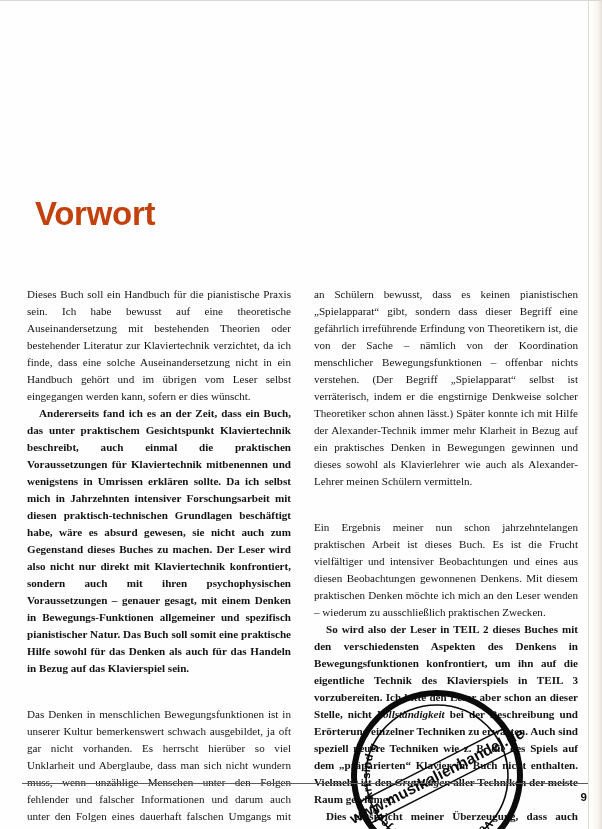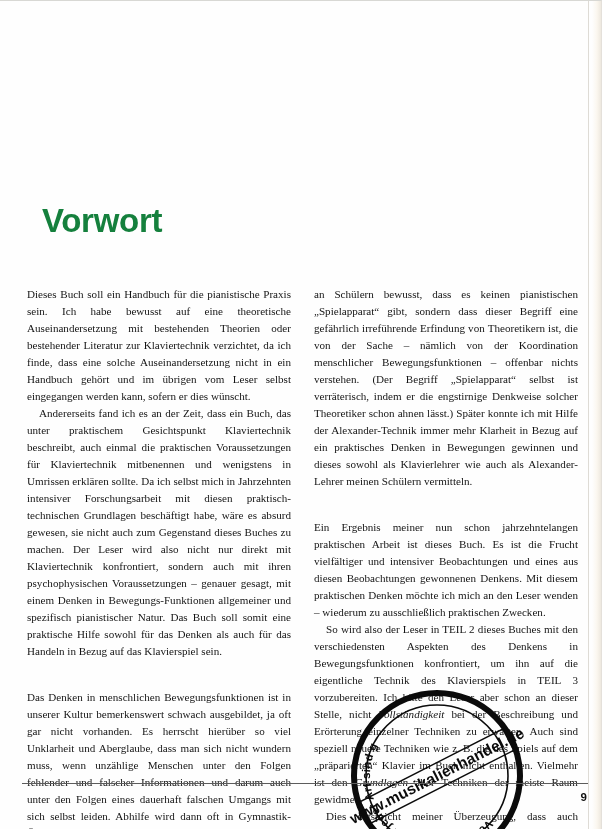--- a/index.html
+++ b/index.html
@@ -37,22 +37,22 @@
     background: #dedbd5;
   }
   .page-title {
     position: absolute;
     left: 27px;
     top: 186px;
     font-family: "Liberation Sans", sans-serif;
     font-weight: bold;
     font-size: 33px;
     letter-spacing: -0.3px;
-    color: #15803d;
-    margin: 15px;
+    color: #c2410c;
+    margin: 8px;
   }
   .columns {
     position: absolute;
     left: 27px;
     top: 285px;
     width: 551px;
     height: 475px;
     display: flex;
     gap: 23px;
   }
@@ -62,21 +62,21 @@
   }
   .column p {
     margin: 0;
     font-size: 11.1px;
     line-height: 17px;
     text-align: justify;
     text-justify: inter-word;
     color: #141414;
     hyphens: manual;
   }
-  .column p.indent { text-indent: 12px; }
+  .column p.indent { text-indent: 12px; font-weight: bold; }
   .column p.gap-before { margin-top: 29px; }
   .column p em { font-style: italic; }
 
   .footer-rule {
     position: absolute;
     left: 22px;
     top: 782px;
     width: 566px;
     height: 1px;
     background: #5c5c5c;

